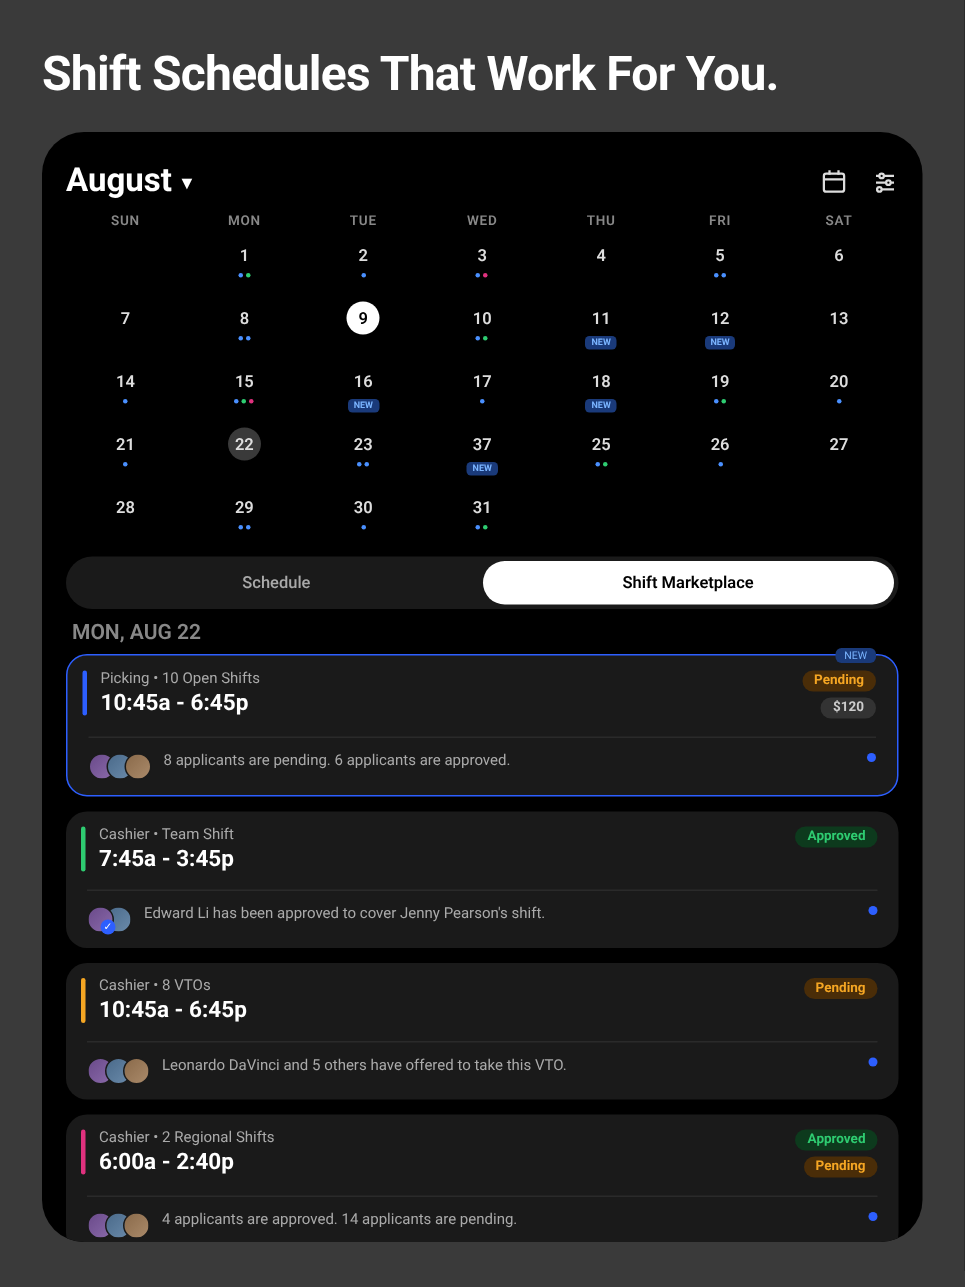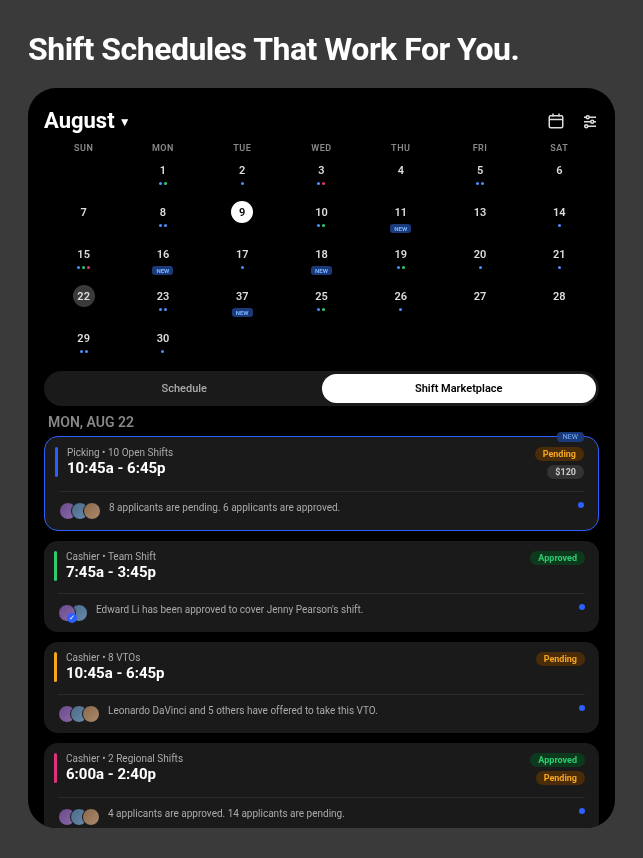--- a/index.html
+++ b/index.html
@@ -158,20 +158,24 @@
           <div class="dots">
             <span class="dot d-blue"></span>
             <span class="dot d-green"></span>
           </div>
         </div>
         <div class="daycell">
           <span class="daynum">11</span>
           <span class="newbadge">NEW</span>
         </div>
         <div class="daycell">
+          <span class="daynum">12</span>
+          <span class="newbadge">NEW</span>
+        </div>
+        <div class="daycell">
           <span class="daynum">13</span>
         </div>
         <div class="daycell">
           <span class="daynum">14</span>
           <div class="dots">
             <span class="dot d-blue"></span>
           </div>
         </div>
         <div class="daycell">
           <span class="daynum">15</span>
@@ -252,20 +256,27 @@
           <span class="daynum">29</span>
           <div class="dots">
             <span class="dot d-blue"></span>
             <span class="dot d-blue"></span>
           </div>
         </div>
         <div class="daycell">
           <span class="daynum">30</span>
           <div class="dots">
             <span class="dot d-blue"></span>
+          </div>
+        </div>
+        <div class="daycell">
+          <span class="daynum">31</span>
+          <div class="dots">
+            <span class="dot d-blue"></span>
+            <span class="dot d-green"></span>
           </div>
         </div>
         <div class="daycell dim">
           <span class="daynum"></span>
         </div>
         <div class="daycell dim">
           <span class="daynum"></span>
         </div>
         <div class="daycell dim">
           <span class="daynum"></span>

